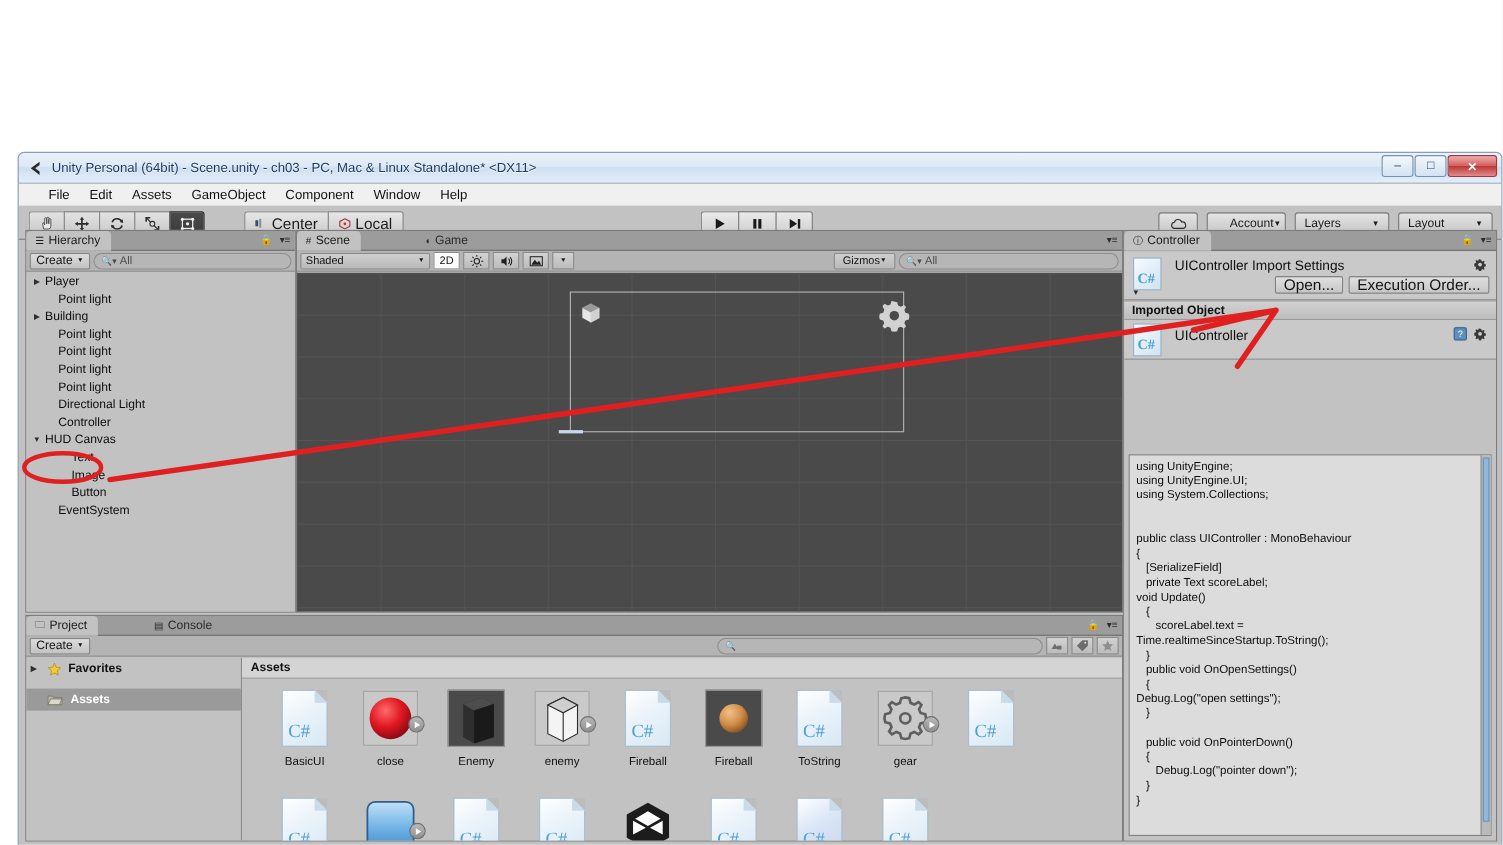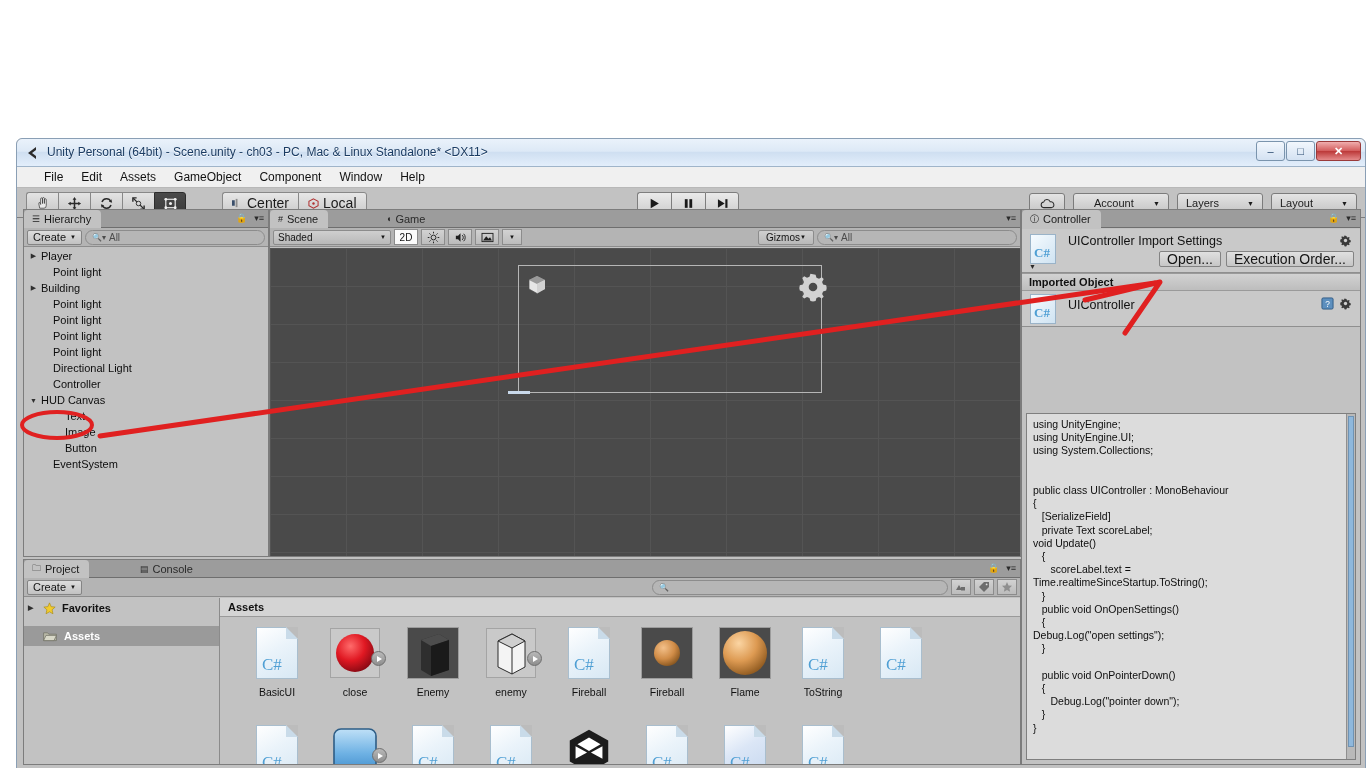--- a/index.html
+++ b/index.html
@@ -370,21 +370,21 @@
             </svg>
         </div>
       </div>
 
       <div style="position:absolute; right:8px; top:5px; display:flex; gap:8px;">
         <div class="rbtn" style="width:36px; justify-content:center;">
           <svg width="17" height="11" viewBox="0 0 18 12">
               <path d="M4.5 10.5 a3.1 3.1 0 0 1 .3-6.1 A3.8 3.8 0 0 1 12 4.2 a2.9 2.9 0 0 1 1.4 6.3 z" fill="none" stroke="#2b2b2b" stroke-width="1.1"></path>
             </svg>
         </div>
-        <div class="rbtn" style="width:96px;padding-left:20px;">
+        <div class="rbtn" style="width:72px;padding-left:20px;">
           <span>Account</span>
           <span style="font-size:7px;">▼</span>
         </div>
         <div class="rbtn" style="width:86px;">
           <span>Layers</span>
           <span style="font-size:7px;">▼</span>
         </div>
         <div class="rbtn" style="width:86px;">
           <span>Layout</span>
           <span style="font-size:7px;">▼</span>
@@ -782,42 +782,37 @@
                         </radialGradient>
                       </defs>
                       <circle cx="15" cy="15" r="13" fill="url(#rg2)"></circle>
                     </svg>
                   </div>
                 </div>
                 <div class="asset-label">Fireball</div>
               </div>
               <div class="asset">
                 <div class="thumb-wrap">
-                  <div class="matprev">
-                    <svg width="48" height="48" viewBox="0 0 48 48">
-                      <defs>
-                        <radialGradient id="rg3" cx="36%" cy="28%" r="74%">
-                          <stop offset="0%" stop-color="#fbd5a3"></stop>
-                          <stop offset="55%" stop-color="#dd9a52"></stop>
-                          <stop offset="100%" stop-color="#935d22"></stop>
-                        </radialGradient>
-                      </defs>
-                      <circle cx="24" cy="24" r="22" fill="url(#rg3)"></circle>
-                    </svg>
-                  </div>
-                </div>
-                <div class="asset-label">Flame</div>
-              </div>
-              <div class="asset">
-                <div class="thumb-wrap">
                   <div class="csfile">
                     <span>C#</span>
                   </div>
                 </div>
                 <div class="asset-label">ToString</div>
+              </div>
+              <div class="asset">
+                <div class="thumb-wrap">
+                  <div class="prefabprev">
+                    <svg width="48" height="48" viewBox="0 0 48 48">
+                      <path fill="none" stroke="#5f5f5f" stroke-width="2.4" d="M24 5l3.6.7 1.2 4.3 3.4 1.4 3.9-2.2 2.6 2.6-2.2 3.9 1.4 3.4 4.3 1.2.7 3.6-.7 3.6-4.3 1.2-1.4 3.4 2.2 3.9-2.6 2.6-3.9-2.2-3.4 1.4-1.2 4.3-3.6.7-3.6-.7-1.2-4.3-3.4-1.4-3.9 2.2-2.6-2.6 2.2-3.9-1.4-3.4-4.3-1.2L5 24l.7-3.6 4.3-1.2 1.4-3.4-2.2-3.9 2.6-2.6 3.9 2.2 3.4-1.4 1.2-4.3z"></path>
+                      <circle cx="24" cy="24" r="4.6" fill="none" stroke="#5f5f5f" stroke-width="2.4"></circle>
+                    </svg>
+                    <span class="playbadge"></span>
+                  </div>
+                </div>
+                <div class="asset-label">gear</div>
               </div>
               <div class="asset">
                 <div class="thumb-wrap">
                   <div class="csfile">
                     <span>C#</span>
                   </div>
                 </div>
               </div>
               <div class="asset">
                 <div class="thumb-wrap">

